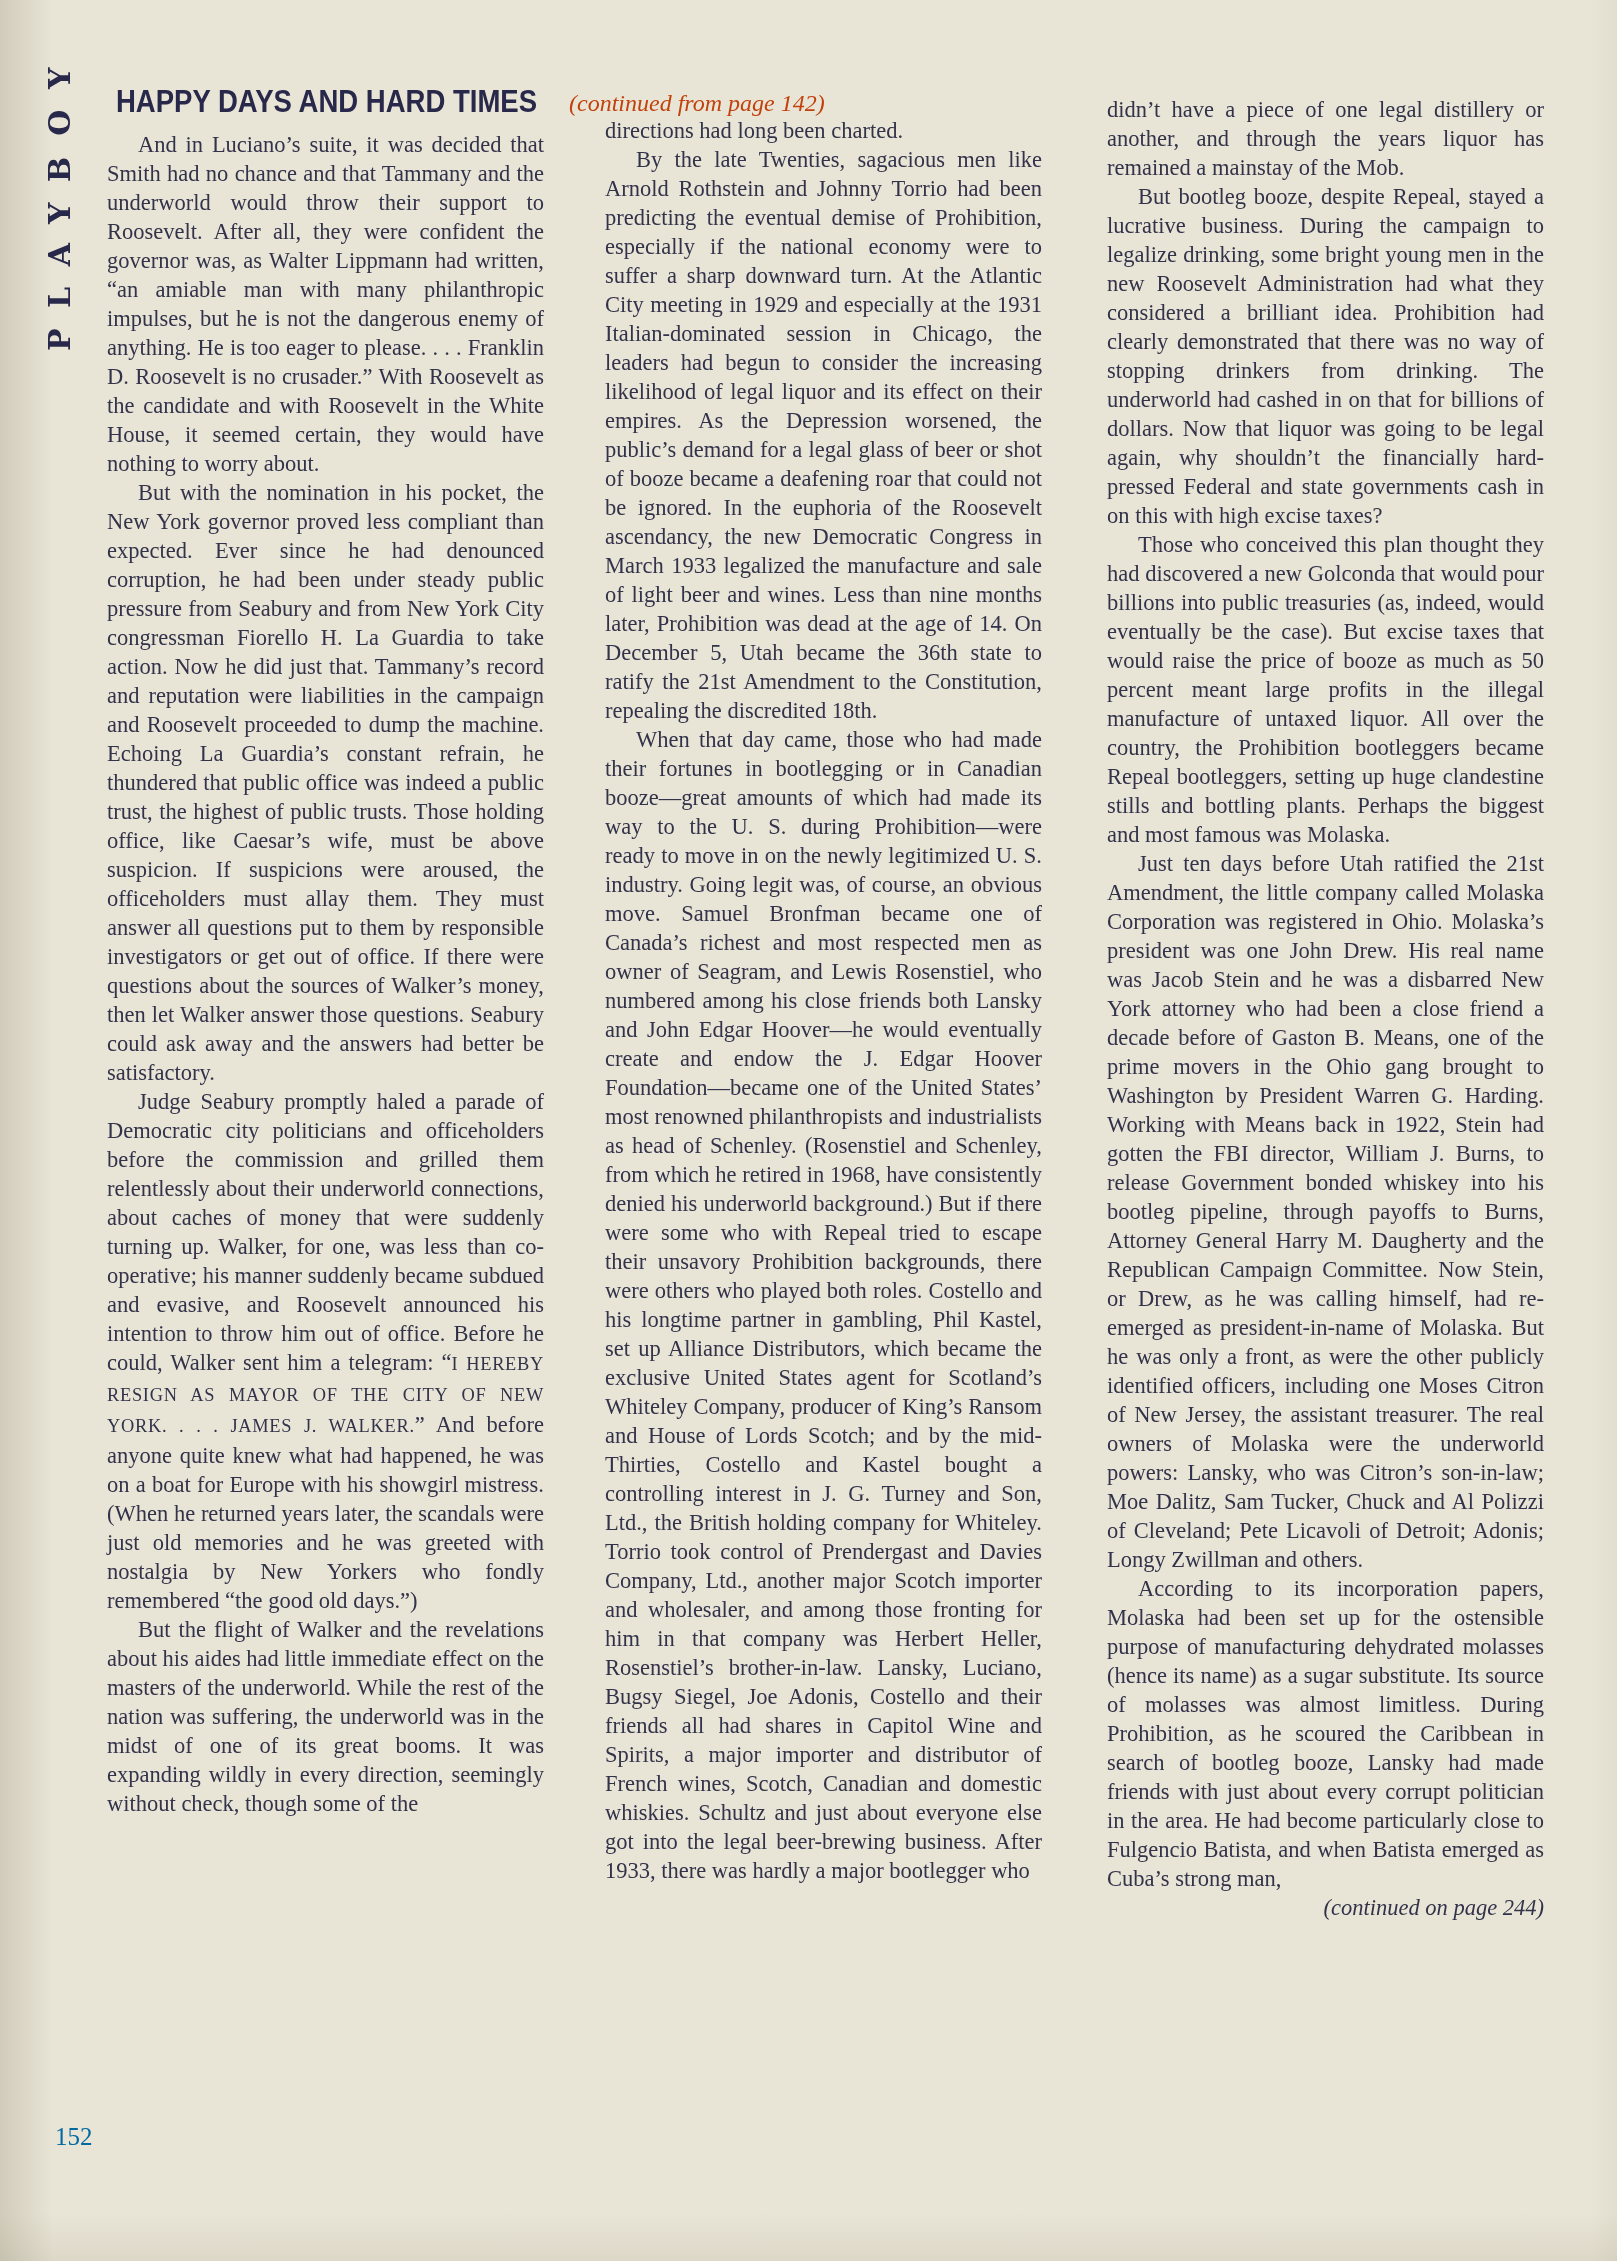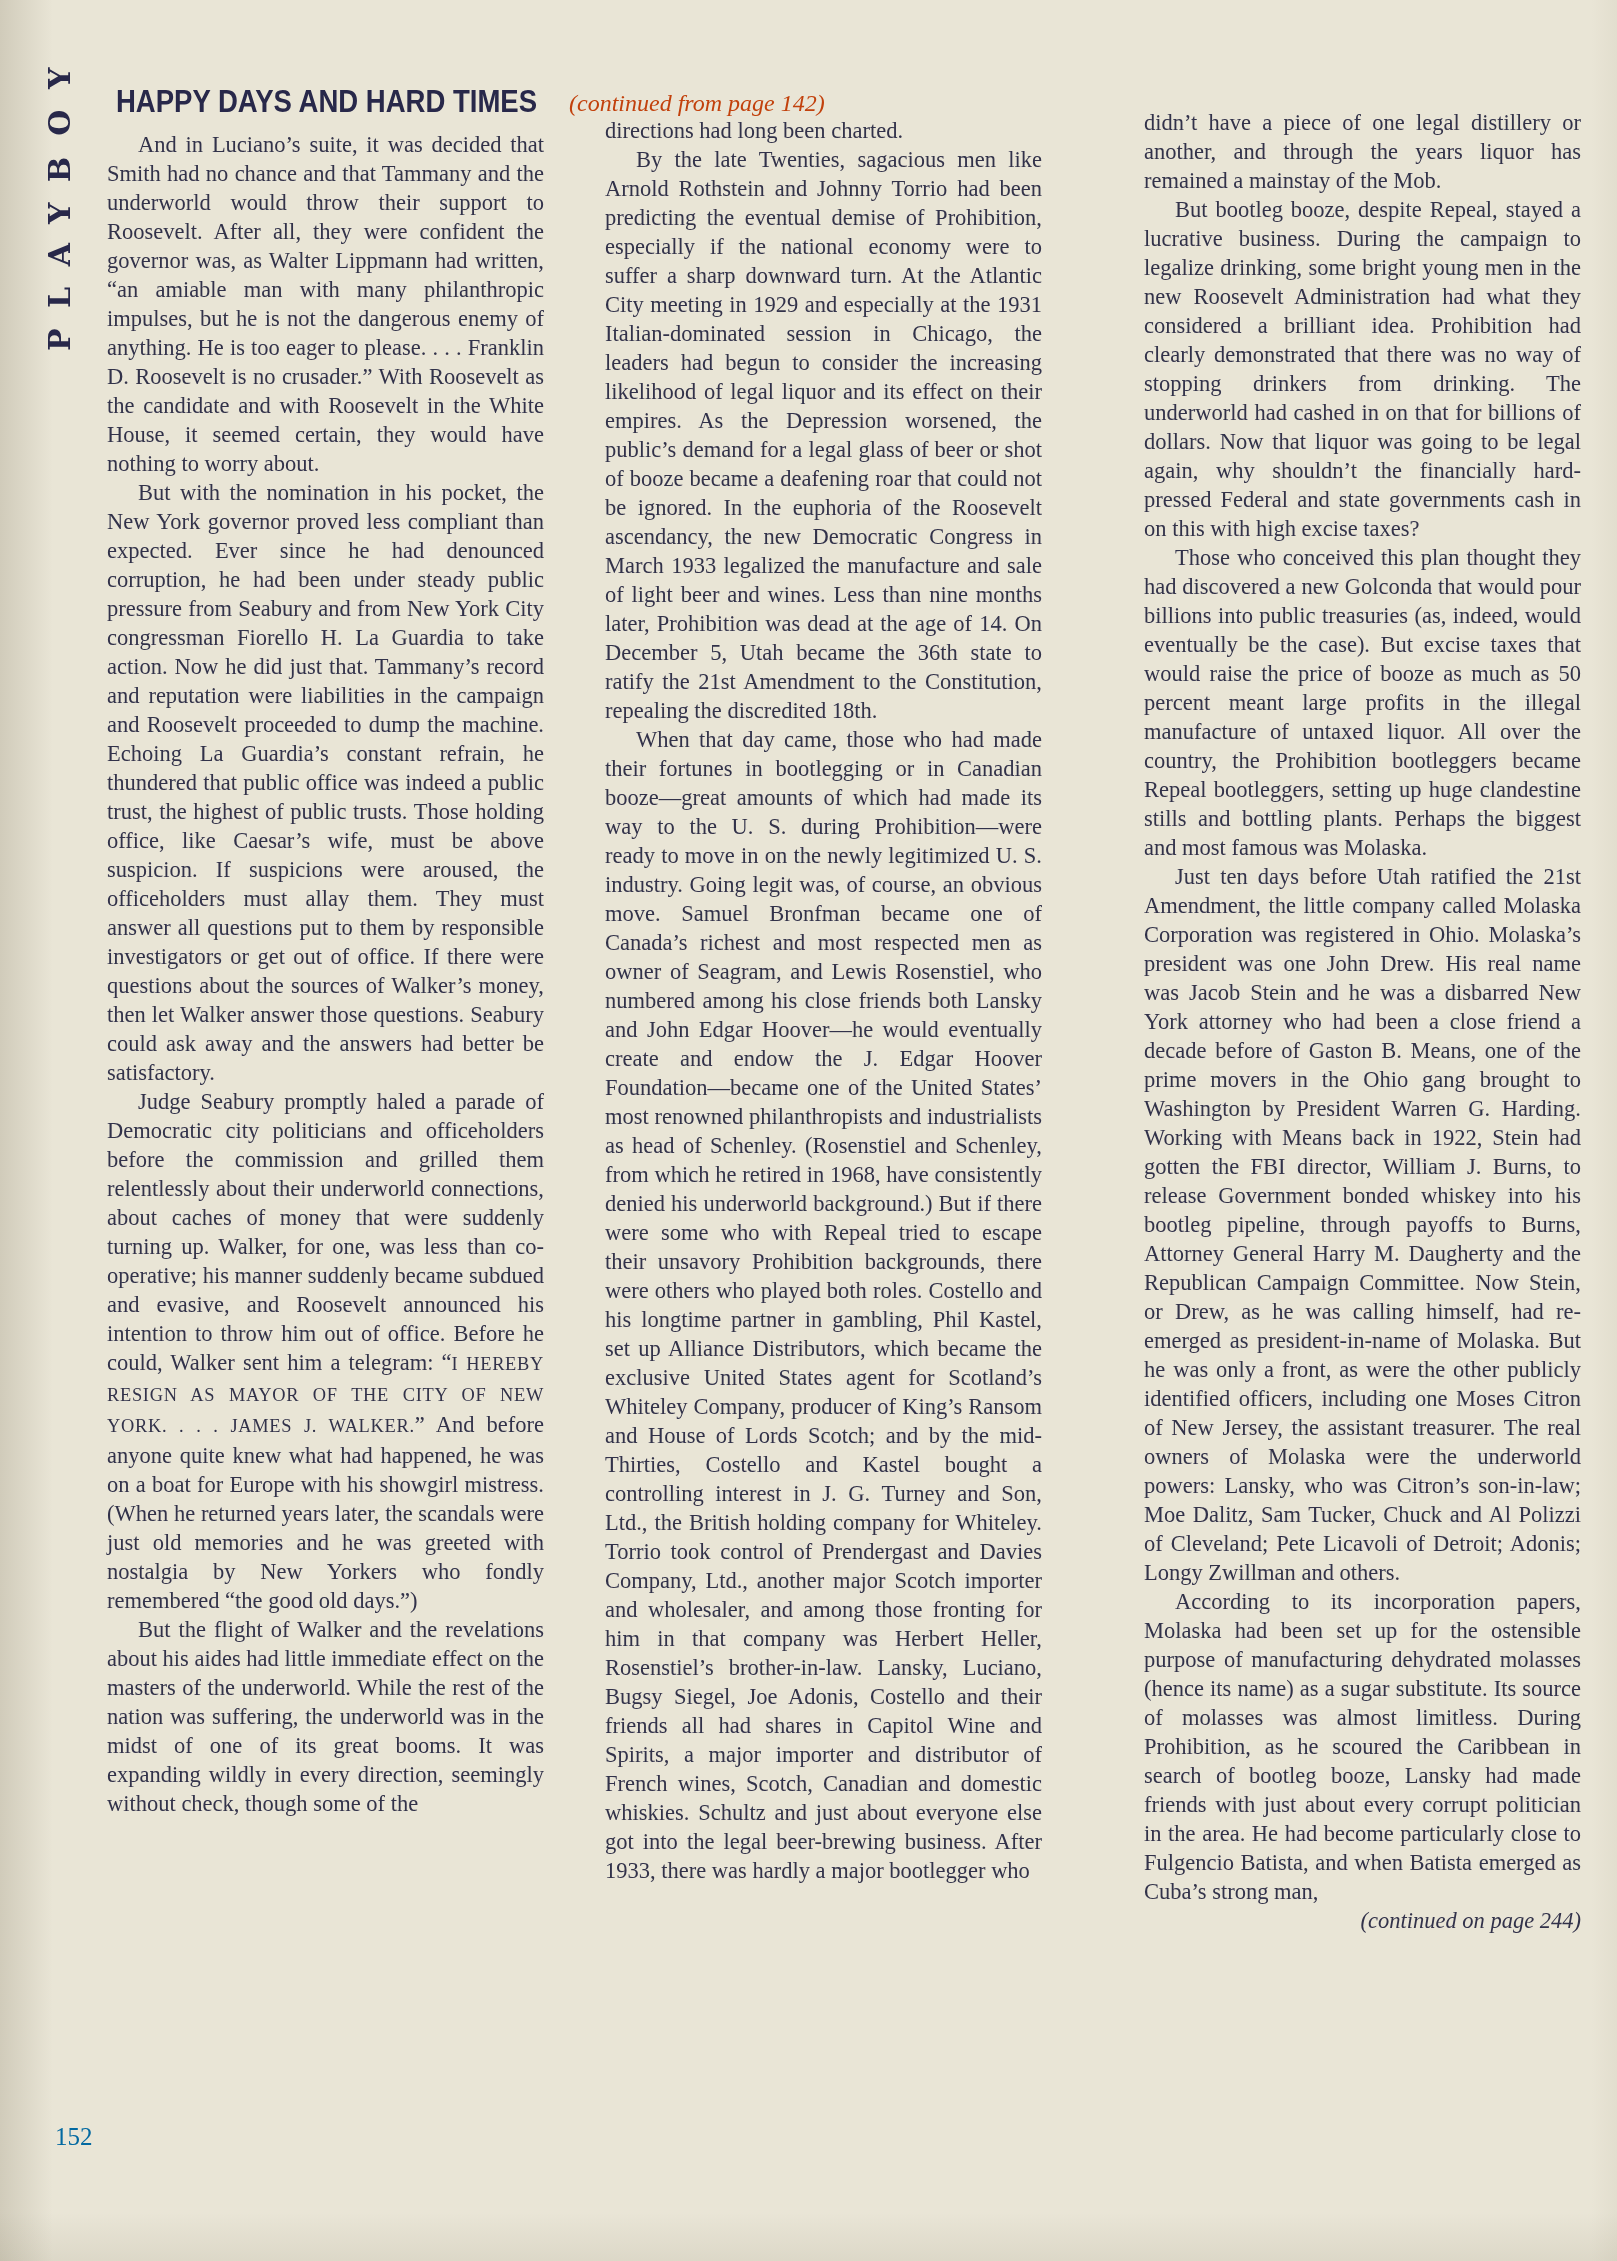--- a/index.html
+++ b/index.html
@@ -35,21 +35,21 @@
     font-style:italic;font-size:24px;color:#c2410c;
     white-space:nowrap;
   }
   .col{
     position:absolute;
     font-size:22.5px;line-height:29px;
     text-align:justify;
   }
   #col1{left:107px;top:130px;width:437px;}
   #col2{left:605px;top:116px;width:437px;}
-  #col3{left:1107px;top:108px;width:437px;margin-left:37px;}
+  #col3{left:1107px;top:95px;width:437px;}
   .col p{margin:0;padding:0;}
   .col p.indent{text-indent:31px;}
   .smallcaps{
     font-size:18.4px;letter-spacing:0.7px;
   }
   .continued-on{
     font-style:italic;text-align:right;font-size:22.5px;line-height:29px;
   }
   .page-number{
     position:absolute;left:55px;top:2123px;

